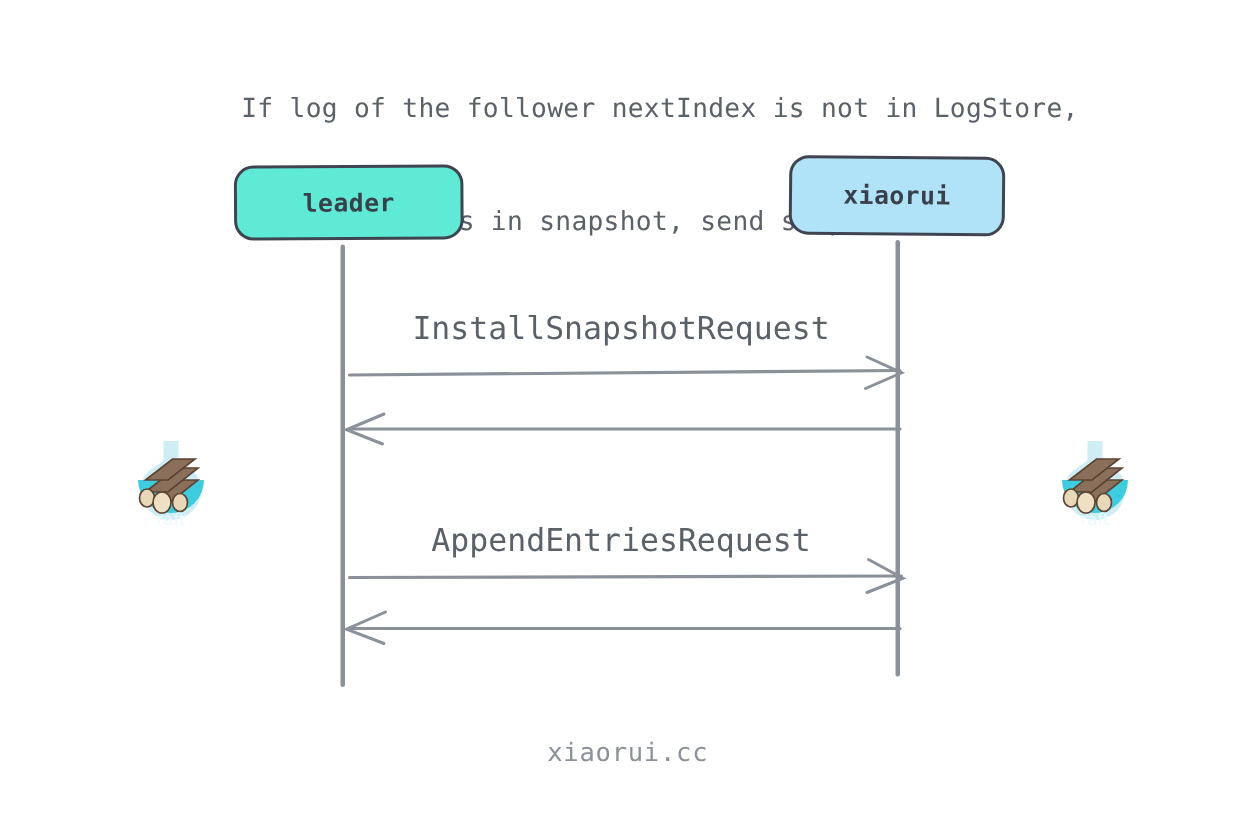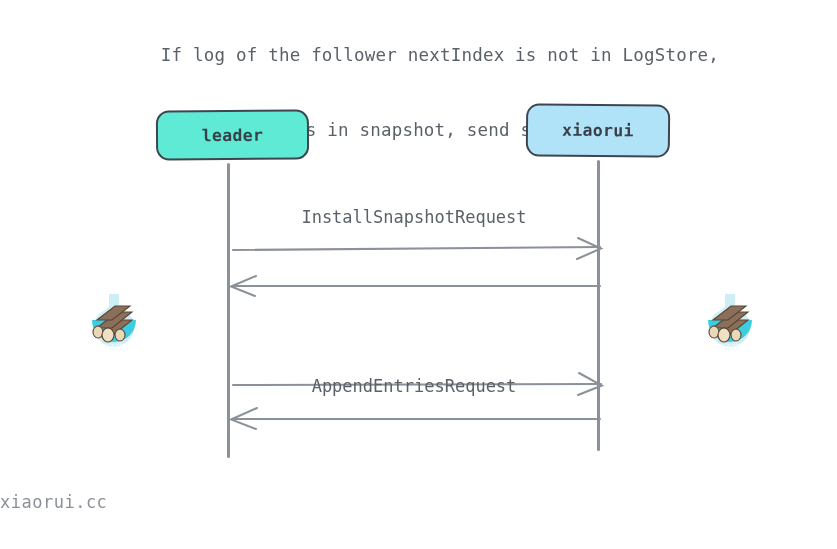--- a/index.html
+++ b/index.html
@@ -15,21 +15,21 @@
     width: 837px;
     height: 549px;
     background: #ffffff;
     overflow: hidden;
   }
 
   
   .title {
     position: absolute;
     left: 0;
-    top: 18px;
+    top: 36px;
     width: 837px;
     text-align: center;
     color: #5b6169;
     font-family: "DejaVu Sans Mono", "Liberation Mono", monospace;
     font-size: 17.5px;
     line-height: 25px;
     letter-spacing: 0.2px;
     white-space: pre;
   }
 
@@ -82,25 +82,25 @@
     top: 160px;
     height: 291px;
   }
 
   
   .msg-label {
     position: absolute;
     text-align: center;
     color: #5b6169;
     font-family: "DejaVu Sans Mono", "Liberation Mono", monospace;
-    font-size: 17px;
+    font-size: 21px;
     white-space: nowrap;
   }
   #label-install { left: 229px; top: 207px; width: 370px; }
-  #label-append  { left: 229px; top: 348px; width: 370px; margin-top: 28px; }
+  #label-append  { left: 229px; top: 348px; width: 370px; }
 
   .msg-svg {
     position: absolute;
     left: 0;
     top: 0;
     width: 837px;
     height: 549px;
     pointer-events: none;
   }
 
@@ -112,20 +112,21 @@
   }
   #raft-left  { left: 83px;  top: 292px; }
   #raft-right { left: 699px; top: 292px; }
 
   
   .footer {
     position: absolute;
     left: 0;
     top: 492px;
     width: 837px;
+    text-align: center;
     color: #8b9198;
     font-family: "DejaVu Sans Mono", "Liberation Mono", monospace;
     font-size: 17px;
     letter-spacing: 0.5px;
   }
 </style>
 </head>
 <body>
 
 <div id="canvas">

